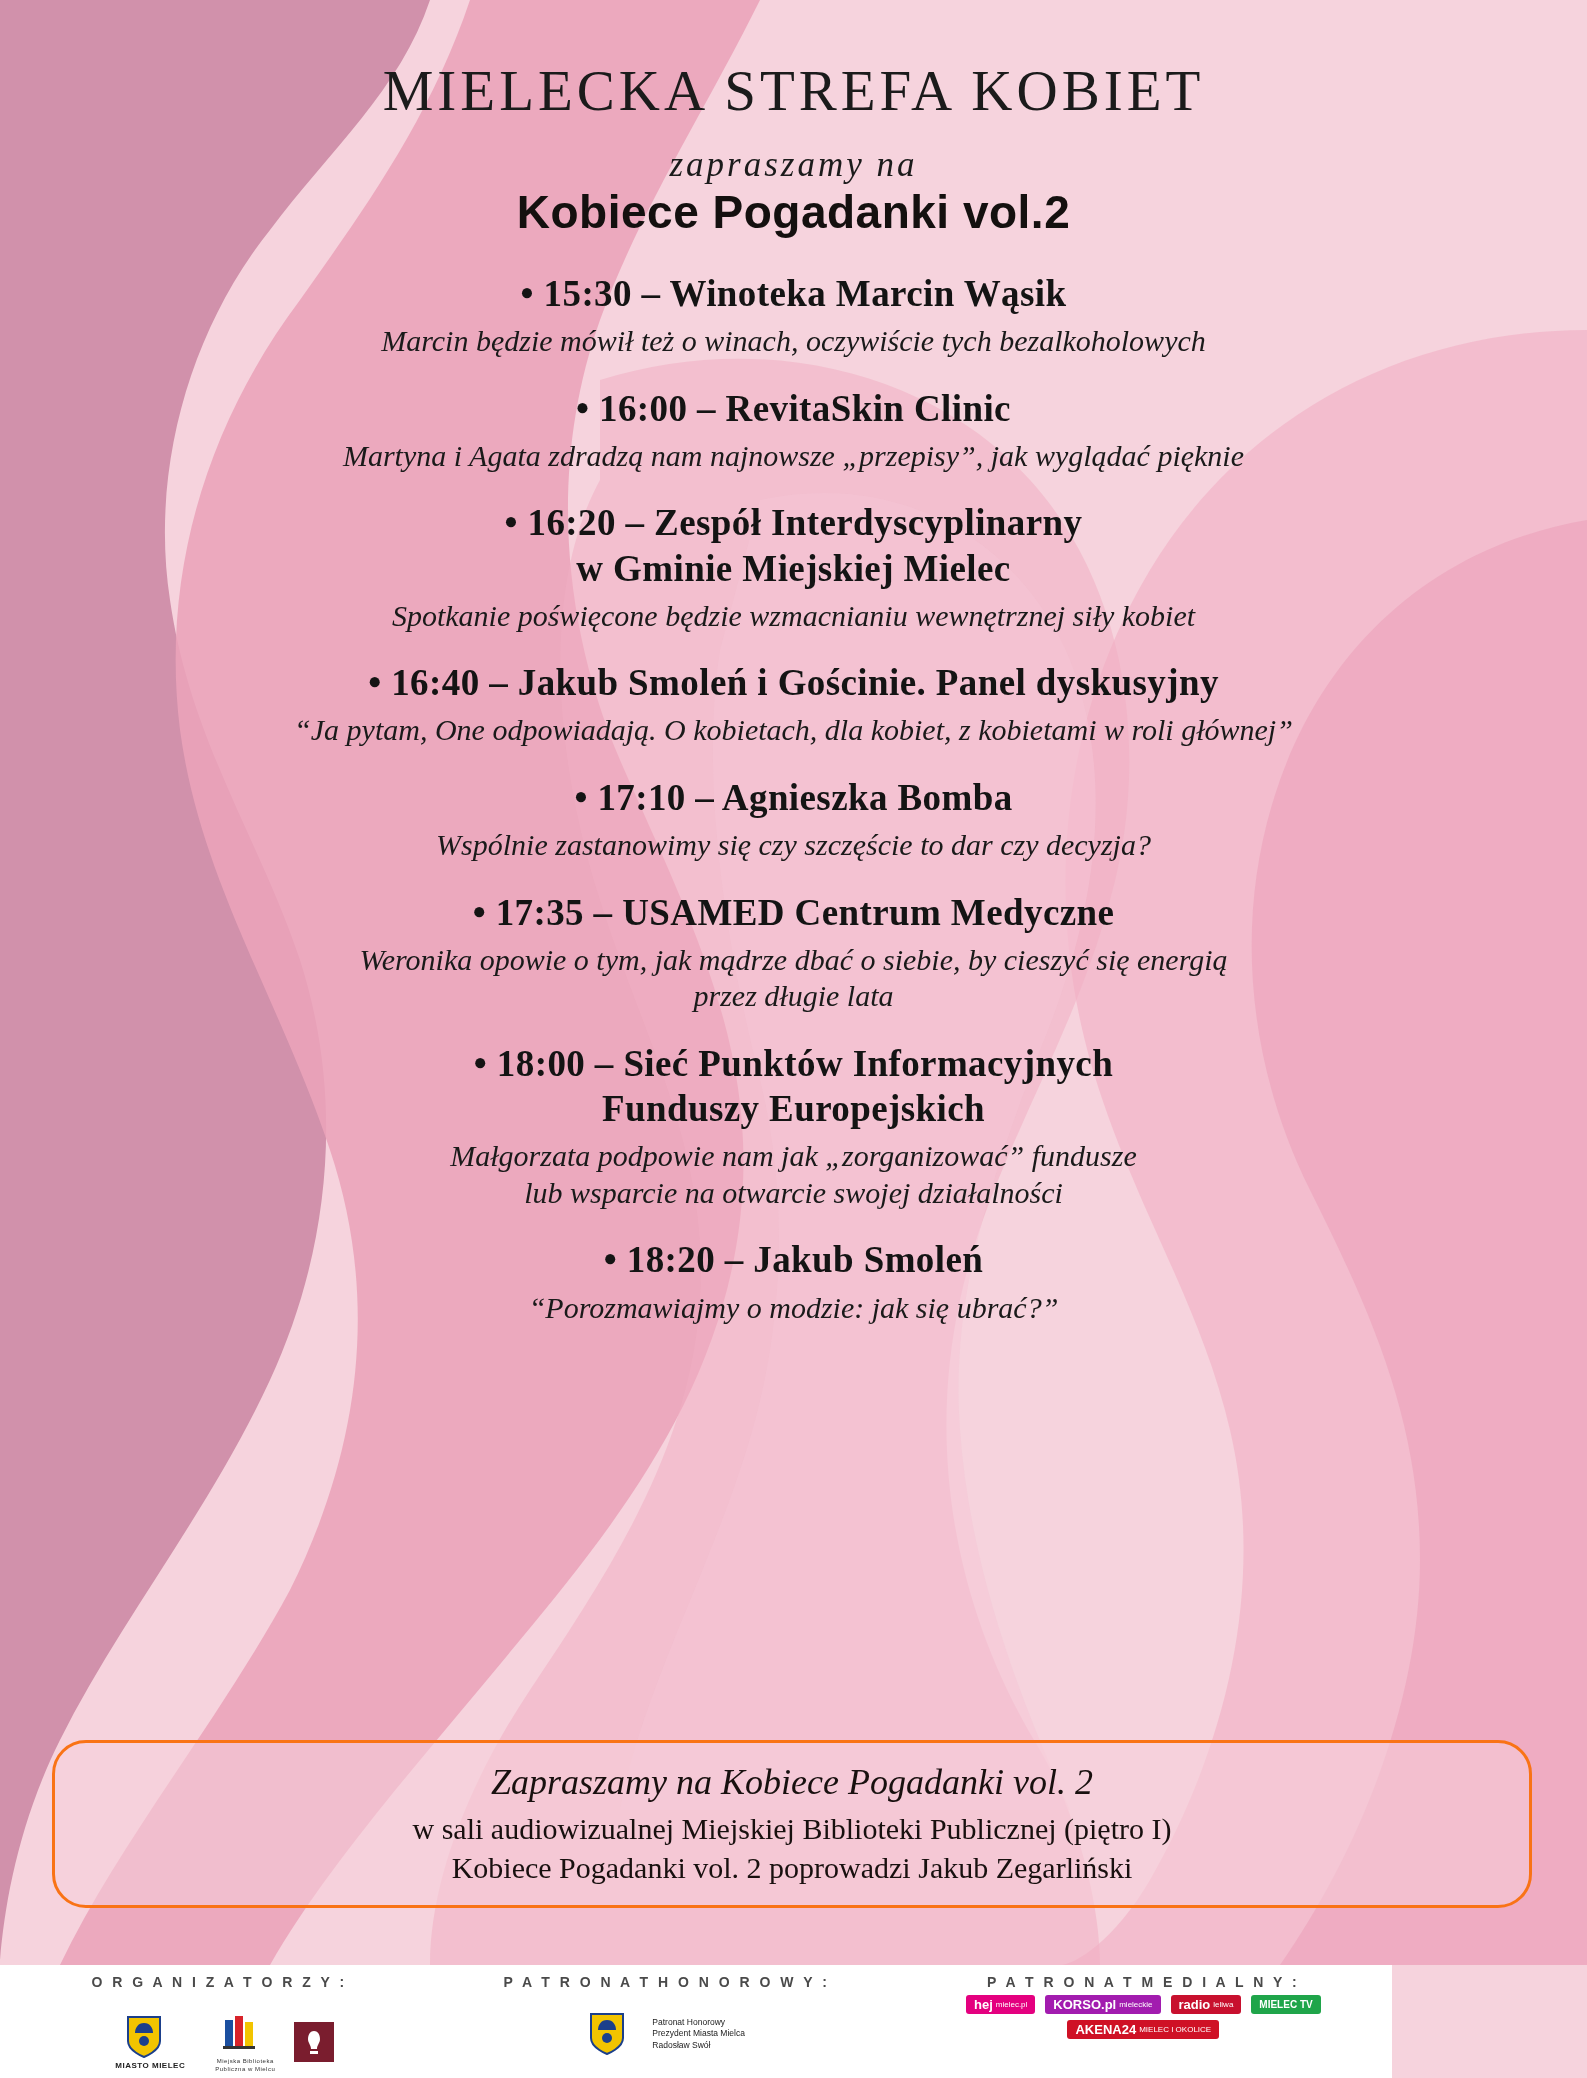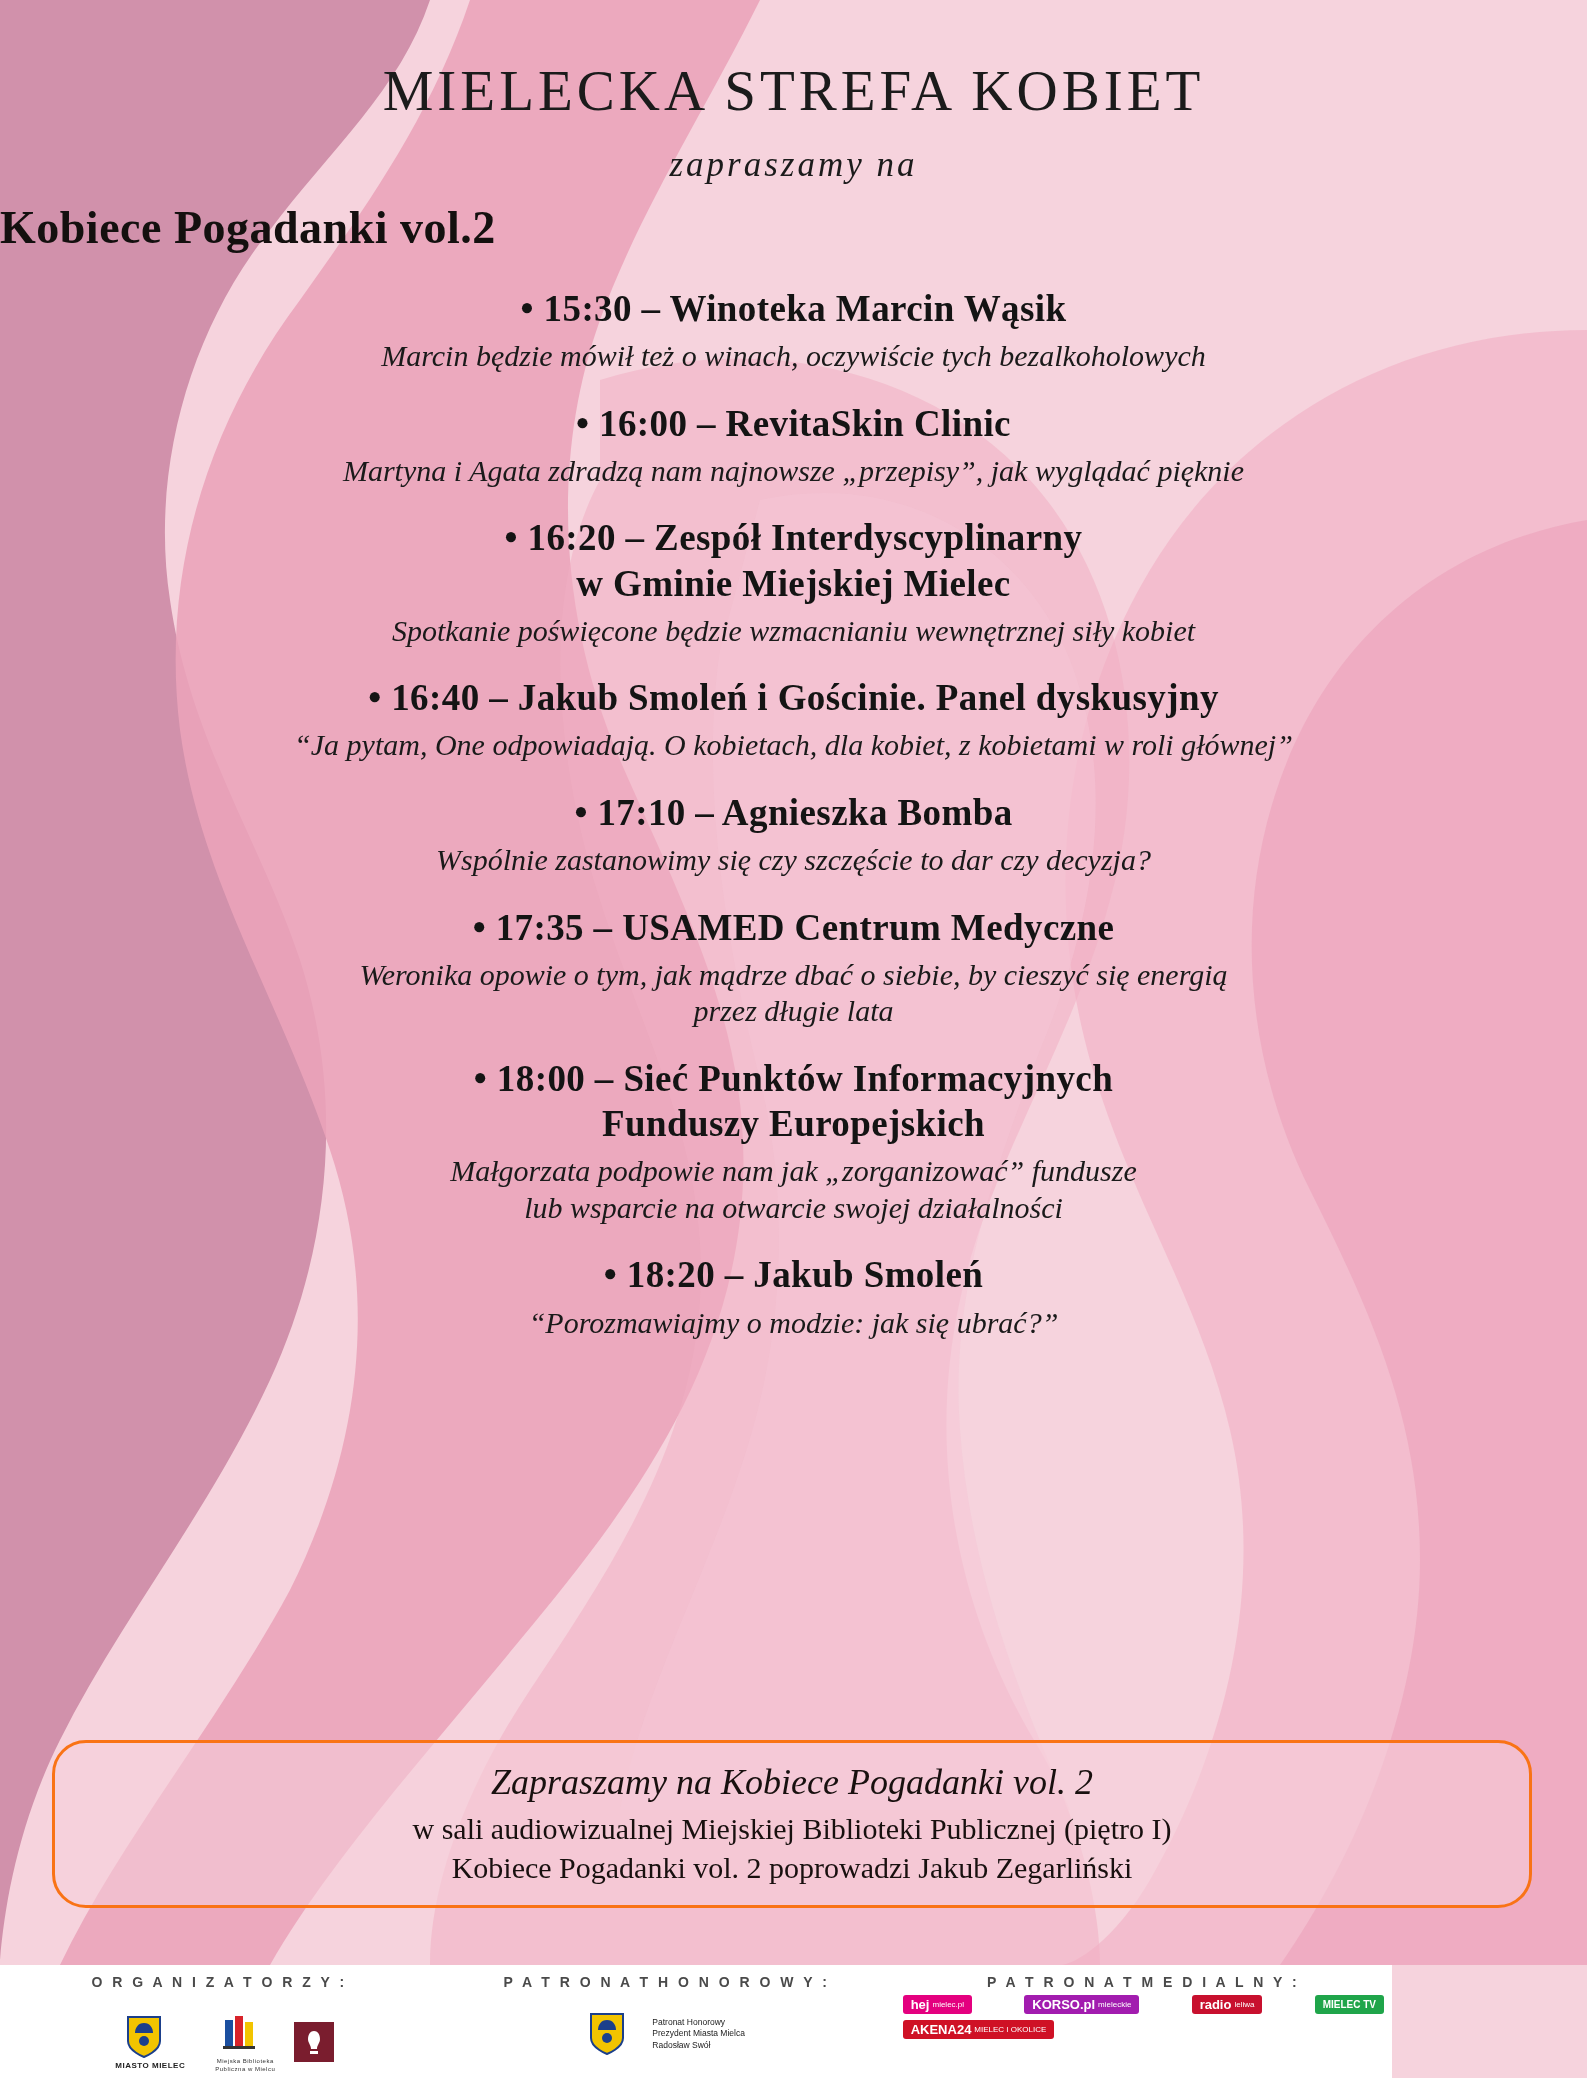--- a/index.html
+++ b/index.html
@@ -53,26 +53,25 @@
   .title-sub {
     text-align: center;
     font-family: "Liberation Serif", serif;
     font-style: italic;
     font-size: 35px;
     letter-spacing: 3px;
     color: #1b1b1b;
     margin-top: 22px;
   }
   .title-event {
-    text-align: left;
-    font-family: Liberation Serif, serif;
+    text-align: center;
+    font-family: Liberation Sans, sans-serif;
     font-weight: bold;
     font-size: 46px;
     color: #14100f;
-    margin-top: 16px;
     letter-spacing: 0.5px;
   }
 
   .schedule {
     margin-top: 32px;
   }
   .item {
     margin-bottom: 26px;
   }
   .item-head {
@@ -179,21 +178,21 @@
   .logo-block {
     display: flex;
     flex-direction: column;
     align-items: center;
   }
 
   .media-grid {
     display: flex;
     flex-wrap: wrap;
     gap: 6px 10px;
-    justify-content: space-between;
+    justify-content: center;
     margin-top: 5px;
     padding: 0 8px;
   }
   .badge {
     font-family: "Liberation Sans", sans-serif;
     font-size: 13px;
     font-weight: bold;
     color: #fff;
     padding: 3px 8px;
     border-radius: 3px;

